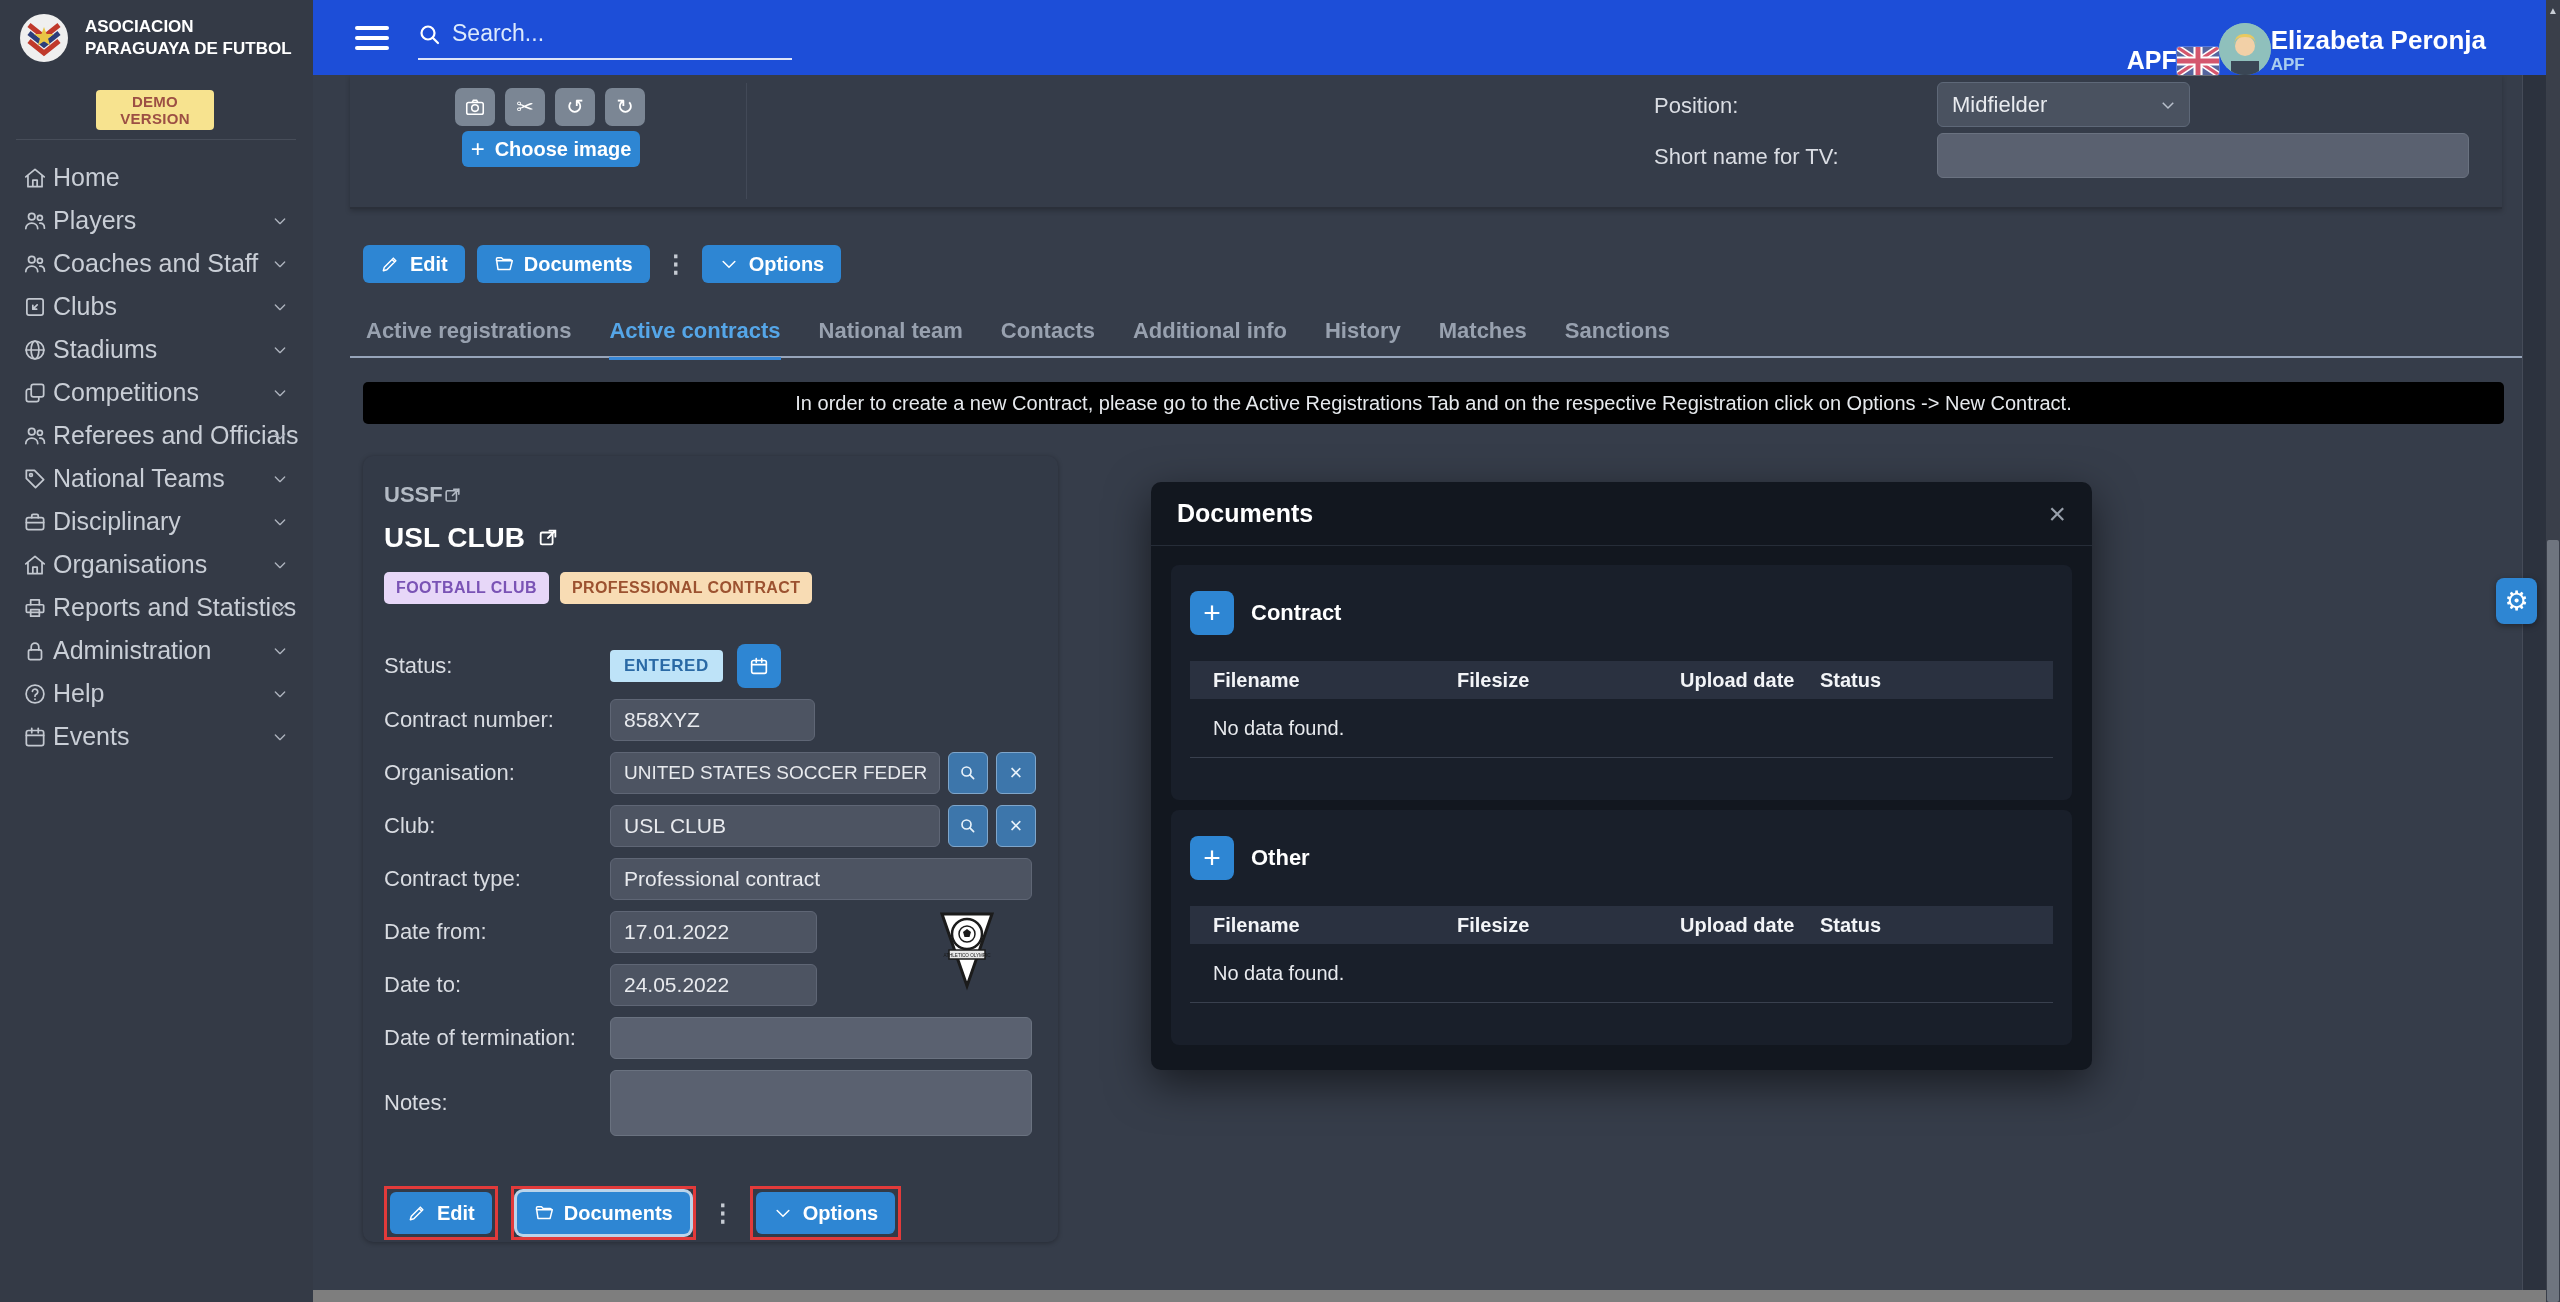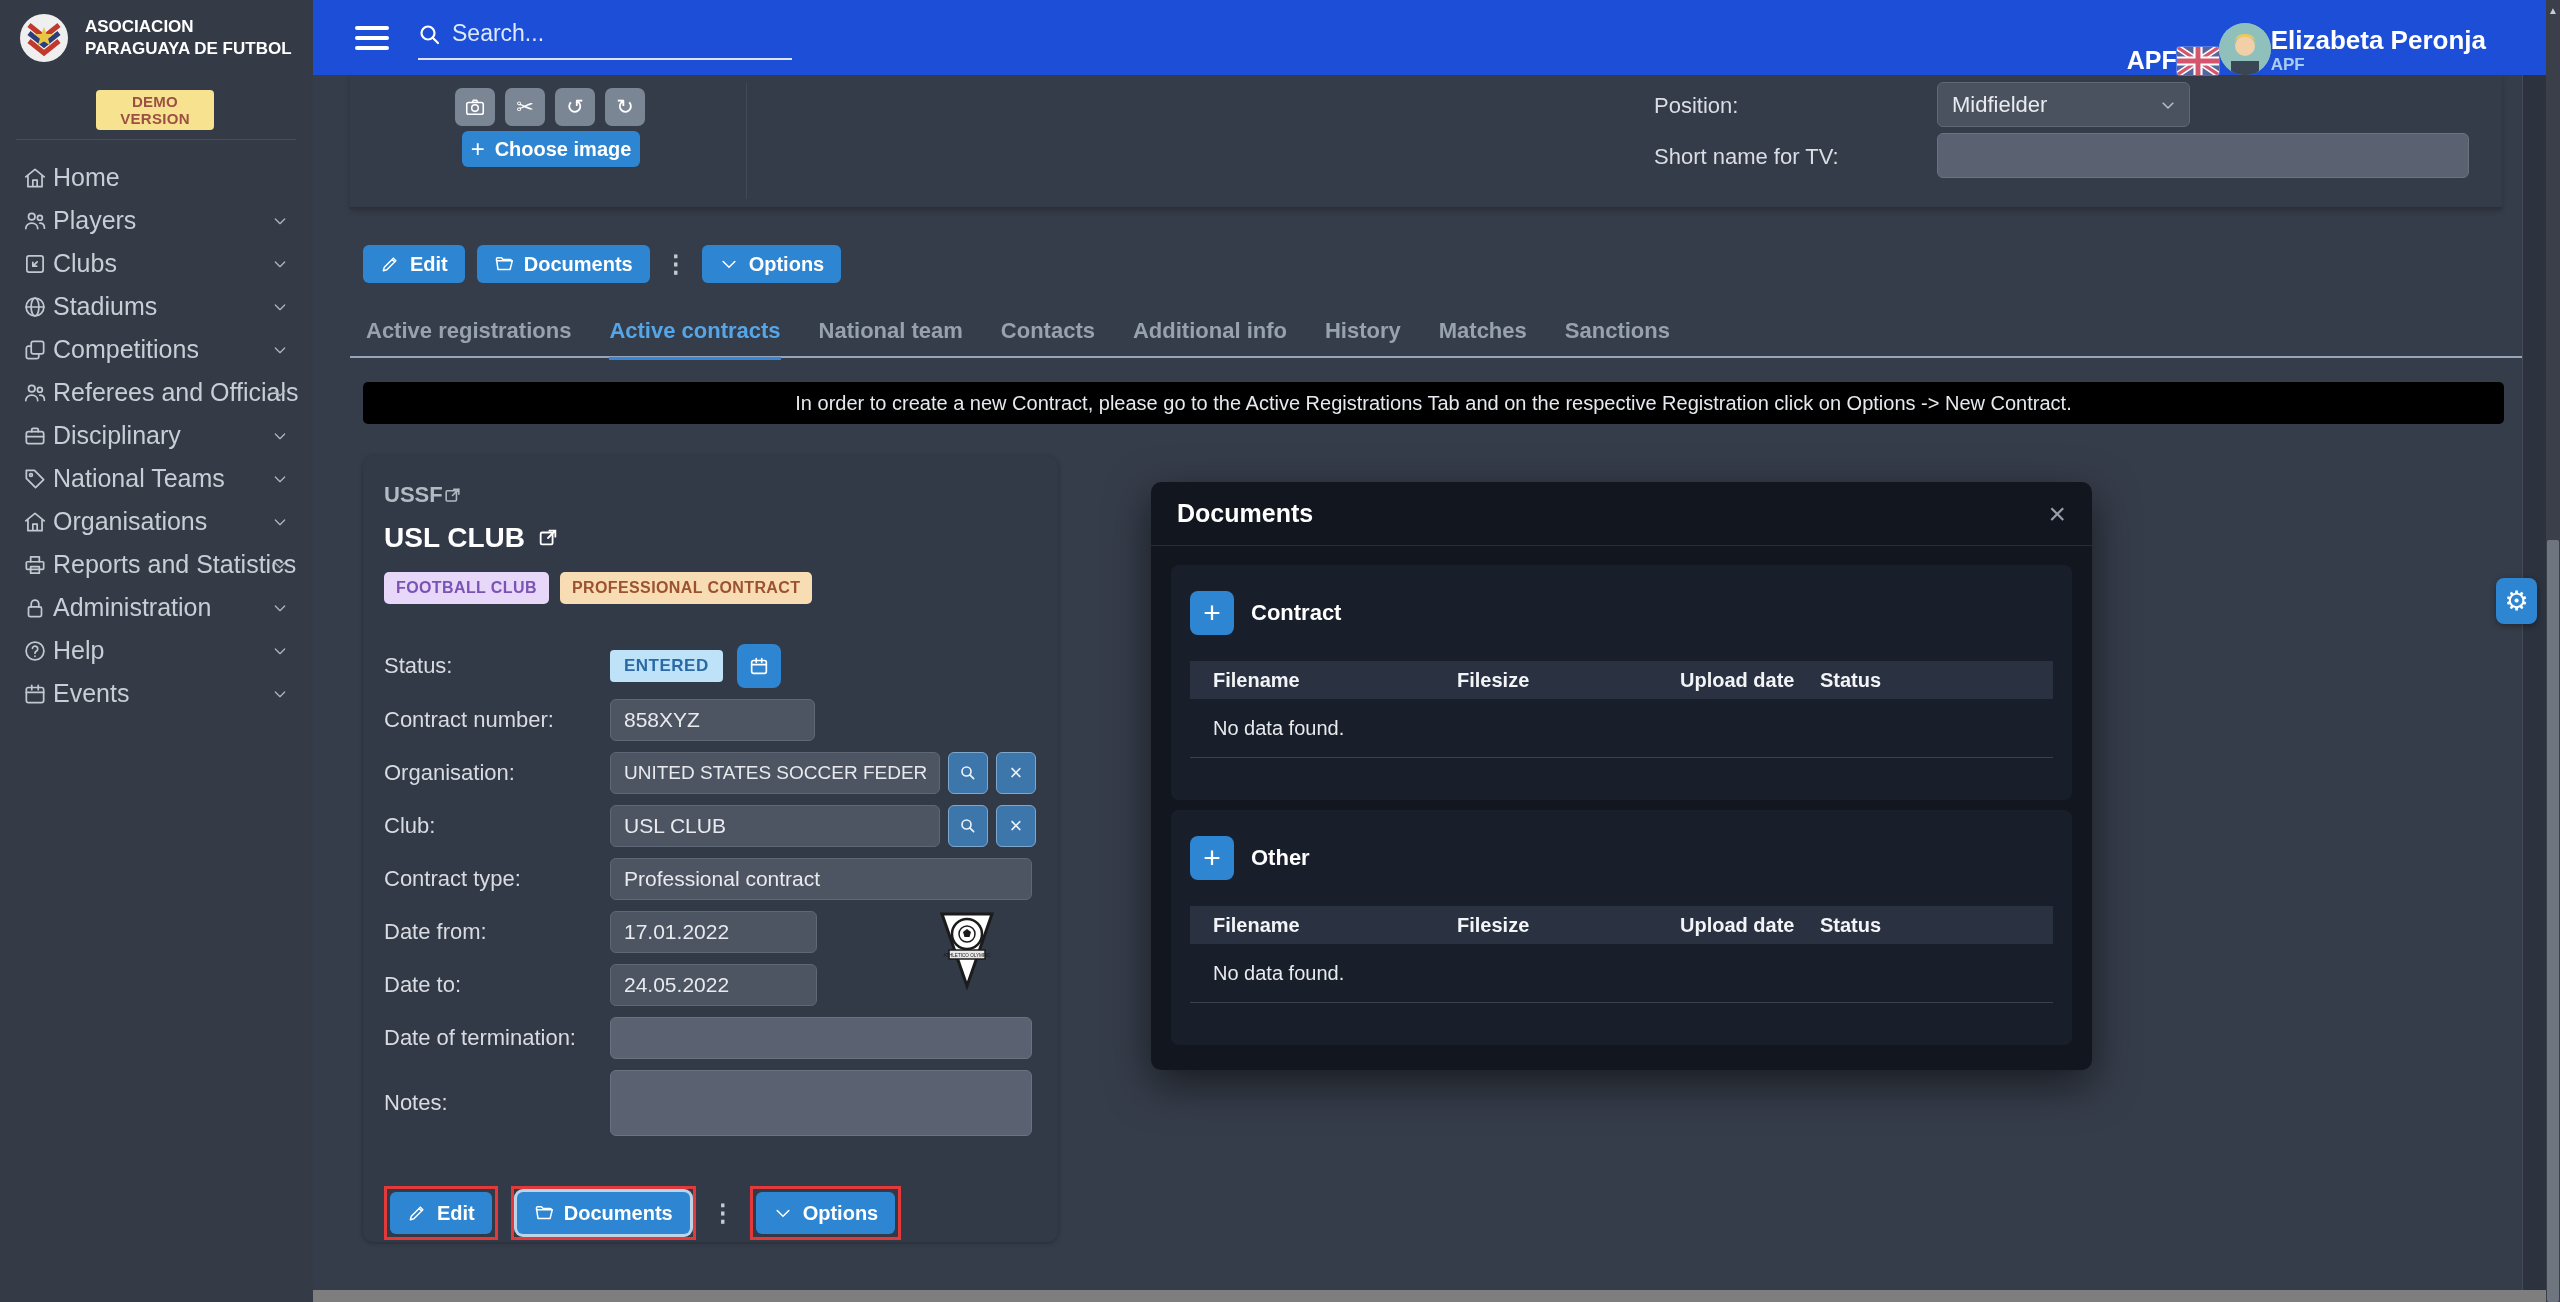--- a/index.html
+++ b/index.html
@@ -220,77 +220,89 @@
             <circle cx="16.5" cy="9" r="2.3"></circle>
             <path d="M16.5 14 c2.6 0 4.2 2 4.2 4.6"></path>
           </svg>
         <span class="nav-label">Players</span>
         <svg class="chev" viewBox="0 0 24 24">
             <polyline points="5,9 12,16 19,9"></polyline>
           </svg>
       </div>
       <div class="nav-item">
         <svg class="mi" viewBox="0 0 24 24">
-            <rect x="4.5" y="4.5" width="15" height="15" rx="2"></rect>
-            <path d="M14 10 L10 14 M10 10.5 V14 H13.5"></path>
-          </svg>
-        <span class="nav-label">Clubs</span>
-        <svg class="chev" viewBox="0 0 24 24">
-            <polyline points="5,9 12,16 19,9"></polyline>
-          </svg>
-      </div>
-      <div class="nav-item">
-        <svg class="mi" viewBox="0 0 24 24">
-            <circle cx="12" cy="12" r="8.2"></circle>
-            <ellipse cx="12" cy="12" rx="3.6" ry="8.2"></ellipse>
-            <line x1="3.8" y1="12" x2="20.2" y2="12"></line>
-          </svg>
-        <span class="nav-label">Stadiums</span>
-        <svg class="chev" viewBox="0 0 24 24">
-            <polyline points="5,9 12,16 19,9"></polyline>
-          </svg>
-      </div>
-      <div class="nav-item">
-        <svg class="mi" viewBox="0 0 24 24">
-            <rect x="8.5" y="4" width="11.5" height="11.5" rx="2"></rect>
-            <path d="M15.5 15.5 V18 a2 2 0 0 1 -2 2 H6 a2 2 0 0 1 -2 -2 V10.5 a2 2 0 0 1 2 -2 H8.5"></path>
-          </svg>
-        <span class="nav-label">Competitions</span>
-        <svg class="chev" viewBox="0 0 24 24">
-            <polyline points="5,9 12,16 19,9"></polyline>
-          </svg>
-      </div>
-      <div class="nav-item">
-        <svg class="mi" viewBox="0 0 24 24">
             <circle cx="9" cy="8" r="3"></circle>
             <path d="M3.5 19 c0-3.2 2.5-5 5.5-5 s5.5 1.8 5.5 5"></path>
             <circle cx="16.5" cy="9" r="2.3"></circle>
             <path d="M16.5 14 c2.6 0 4.2 2 4.2 4.6"></path>
           </svg>
+        <span class="nav-label">Coaches and Staff</span>
+        <svg class="chev" viewBox="0 0 24 24">
+            <polyline points="5,9 12,16 19,9"></polyline>
+          </svg>
+      </div>
+      <div class="nav-item">
+        <svg class="mi" viewBox="0 0 24 24">
+            <rect x="4.5" y="4.5" width="15" height="15" rx="2"></rect>
+            <path d="M14 10 L10 14 M10 10.5 V14 H13.5"></path>
+          </svg>
+        <span class="nav-label">Clubs</span>
+        <svg class="chev" viewBox="0 0 24 24">
+            <polyline points="5,9 12,16 19,9"></polyline>
+          </svg>
+      </div>
+      <div class="nav-item">
+        <svg class="mi" viewBox="0 0 24 24">
+            <circle cx="12" cy="12" r="8.2"></circle>
+            <ellipse cx="12" cy="12" rx="3.6" ry="8.2"></ellipse>
+            <line x1="3.8" y1="12" x2="20.2" y2="12"></line>
+          </svg>
+        <span class="nav-label">Stadiums</span>
+        <svg class="chev" viewBox="0 0 24 24">
+            <polyline points="5,9 12,16 19,9"></polyline>
+          </svg>
+      </div>
+      <div class="nav-item">
+        <svg class="mi" viewBox="0 0 24 24">
+            <rect x="8.5" y="4" width="11.5" height="11.5" rx="2"></rect>
+            <path d="M15.5 15.5 V18 a2 2 0 0 1 -2 2 H6 a2 2 0 0 1 -2 -2 V10.5 a2 2 0 0 1 2 -2 H8.5"></path>
+          </svg>
+        <span class="nav-label">Competitions</span>
+        <svg class="chev" viewBox="0 0 24 24">
+            <polyline points="5,9 12,16 19,9"></polyline>
+          </svg>
+      </div>
+      <div class="nav-item">
+        <svg class="mi" viewBox="0 0 24 24">
+            <circle cx="9" cy="8" r="3"></circle>
+            <path d="M3.5 19 c0-3.2 2.5-5 5.5-5 s5.5 1.8 5.5 5"></path>
+            <circle cx="16.5" cy="9" r="2.3"></circle>
+            <path d="M16.5 14 c2.6 0 4.2 2 4.2 4.6"></path>
+          </svg>
         <span class="nav-label">Referees and Officials</span>
+        <svg class="chev" viewBox="0 0 24 24">
+            <polyline points="5,9 12,16 19,9"></polyline>
+          </svg>
+      </div>
+      <div class="nav-item">
+        <svg class="mi" viewBox="0 0 24 24">
+            <path d="M4 4 h7.5 l8.5 8.5 -7.5 7.5 -8.5-8.5 z"></path>
+            <circle cx="8.3" cy="8.3" r="1.3"></circle>
+          </svg>
+        <span class="nav-label">National Teams</span>
         <svg class="chev" viewBox="0 0 24 24">
             <polyline points="5,9 12,16 19,9"></polyline>
           </svg>
       </div>
       <div class="nav-item">
         <svg class="mi" viewBox="0 0 24 24">
             <rect x="4" y="8" width="16" height="11" rx="2"></rect>
             <path d="M9 8 V6.2 a1.2 1.2 0 0 1 1.2-1.2 h3.6 a1.2 1.2 0 0 1 1.2 1.2 V8 M4 12.5 h16"></path>
           </svg>
         <span class="nav-label">Disciplinary</span>
-        <svg class="chev" viewBox="0 0 24 24">
-            <polyline points="5,9 12,16 19,9"></polyline>
-          </svg>
-      </div>
-      <div class="nav-item">
-        <svg class="mi" viewBox="0 0 24 24">
-            <path d="M4 4 h7.5 l8.5 8.5 -7.5 7.5 -8.5-8.5 z"></path>
-            <circle cx="8.3" cy="8.3" r="1.3"></circle>
-          </svg>
-        <span class="nav-label">National Teams</span>
         <svg class="chev" viewBox="0 0 24 24">
             <polyline points="5,9 12,16 19,9"></polyline>
           </svg>
       </div>
       <div class="nav-item">
         <svg class="mi" viewBox="0 0 24 24">
             <path d="M3.5 11 L12 4 L20.5 11 M5.5 9.8 V20 H18.5 V9.8 M10 20 V14 H14 V20"></path>
           </svg>
         <span class="nav-label">Organisations</span>
         <svg class="chev" viewBox="0 0 24 24">

